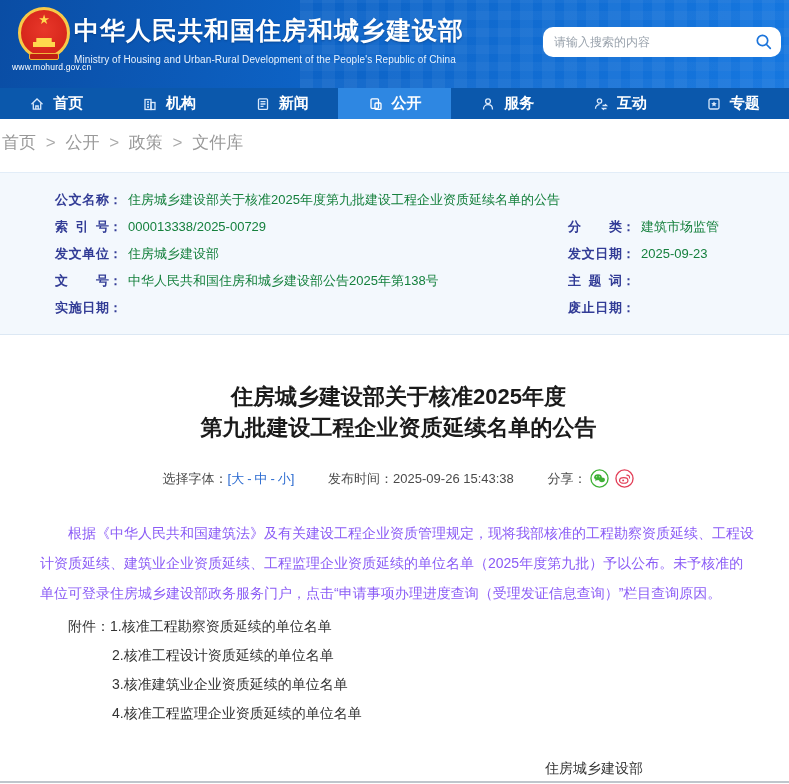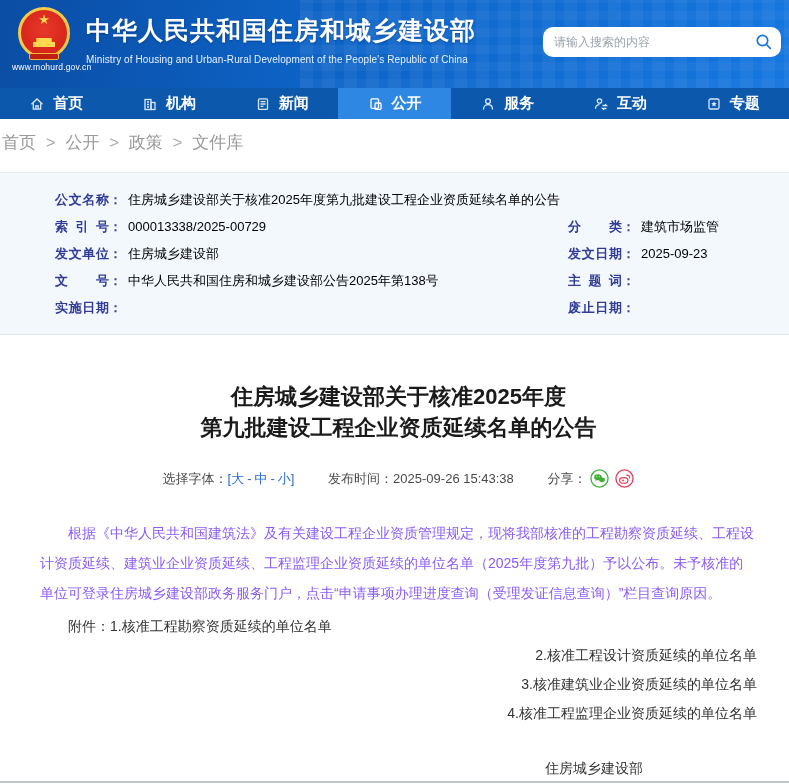--- a/index.html
+++ b/index.html
@@ -28,21 +28,21 @@
     width:52px; height:52px; margin:0 auto; border-radius:50%;
     background:radial-gradient(circle at 50% 42%, #e8372a 0%, #d6261b 70%);
     border:3px solid #f7c948; position:relative;
   }
   .emblem .star { position:absolute; top:3px; left:0; right:0; text-align:center; color:#ffd84d; font-size:13px; line-height:13px; }
   .emblem .gate { position:absolute; bottom:9px; left:50%; transform:translateX(-50%);
     width:22px; height:9px; background:#ffd84d; clip-path:polygon(0 100%,0 45%,15% 45%,15% 0,85% 0,85% 45%,100% 45%,100% 100%); }
   .emblem .ribbon { position:absolute; bottom:-4px; left:50%; transform:translateX(-50%);
     width:30px; height:7px; background:#c01f14; border-radius:2px; border:1px solid #f0b73c; }
   .logo-url { margin-top:3px; font-size:8.5px; color:#ffffff; letter-spacing:.2px; white-space:nowrap; }
-  .title-block { position:absolute; left:86px; top:14px; z-index:2; }
+  .title-block { position:absolute; left:74px; top:14px; z-index:2; }
   .site-title { color:#ffffff; font-size:25px; font-weight:bold; letter-spacing:1px;
     text-shadow:0 1px 2px rgba(0,40,90,.45); }
   .site-subtitle { color:#e8f2fd; font-size:10px; margin-top:7px; letter-spacing:.1px; }
   .search-box {
     position:absolute; right:8px; top:27px; z-index:3;
     width:238px; height:30px; background:#ffffff; border-radius:10px;
     display:flex; align-items:center; padding:0 8px 0 11px;
   }
   .search-input { flex:1; border:none; outline:none; font-size:12px; color:#333;
     font-family:"Liberation Sans","DejaVu Sans",sans-serif; background:transparent; }
@@ -65,41 +65,41 @@
   .meta-panel {
     margin-top:9px; background:#f3f8fd;
     border-top:1px solid #e2edf8; border-bottom:1px solid #dce8f4;
     padding:13px 0 13px 55px; font-size:13px; color:#4052a0;
   }
   .meta-row { line-height:27px; white-space:nowrap; }
   .meta-cols { display:grid; grid-template-columns:513px auto; }
   .mlabel { display:inline-block; width:54px; text-align:justify; text-align-last:justify;
     font-weight:bold; color:#323c96; vertical-align:top; }
   .mcolon { font-weight:bold; color:#323c96; margin-right:6px; }
-  .mvalue { color:#000000; }
+  .mvalue { color:#15803d; }
 
   
   .article { padding:0 32px 0 40px; }
   .art-title { margin-top:46px; text-align:center; font-size:22px; font-weight:bold;
     color:#1a1a1a; line-height:31px; }
   .info-row { margin-top:26px; text-align:center; font-size:13px; color:#4a4a4a; }
   .info-row .grp { display:inline-flex; align-items:center; vertical-align:middle;text-align:center; }
   .grp + .grp { margin-left:30px; }
   .font-size-link { color:#2a6ad0; cursor:pointer; }
   .font-bracket, .font-sep { color:#2a6ad0; }
   .font-sep { margin:0 3px; }
   .share-icons { display:inline-flex; gap:6px; margin-left:4px; }
   .share-icon { width:19px; height:19px; cursor:pointer; }
 
   .body-text { margin-top:30px; font-size:14px; color:#8b5cf6; line-height:30px; }
   .body-text p { text-indent:2em; }
   .attach { margin-top:4px; font-size:14px; color:#333; line-height:29px; padding-left:28px; }
   .attach-label { font-weight:normal; }
   .attach-item { cursor:pointer; }
-  .attach-row.indent { padding-left:44px;text-align:right; }
+  .attach-row.indent { padding-left:44px; }
 
   .signature { margin-top:28px; text-align:right; padding-right:114px;
     font-size:14px; color:#333; line-height:25px; }
 
   .bottom-line { position:absolute; left:0; right:0; top:781px; border-top:2px solid #bfc6cc; }
 </style>
 </head>
 <body>
 
 <div class="header">

